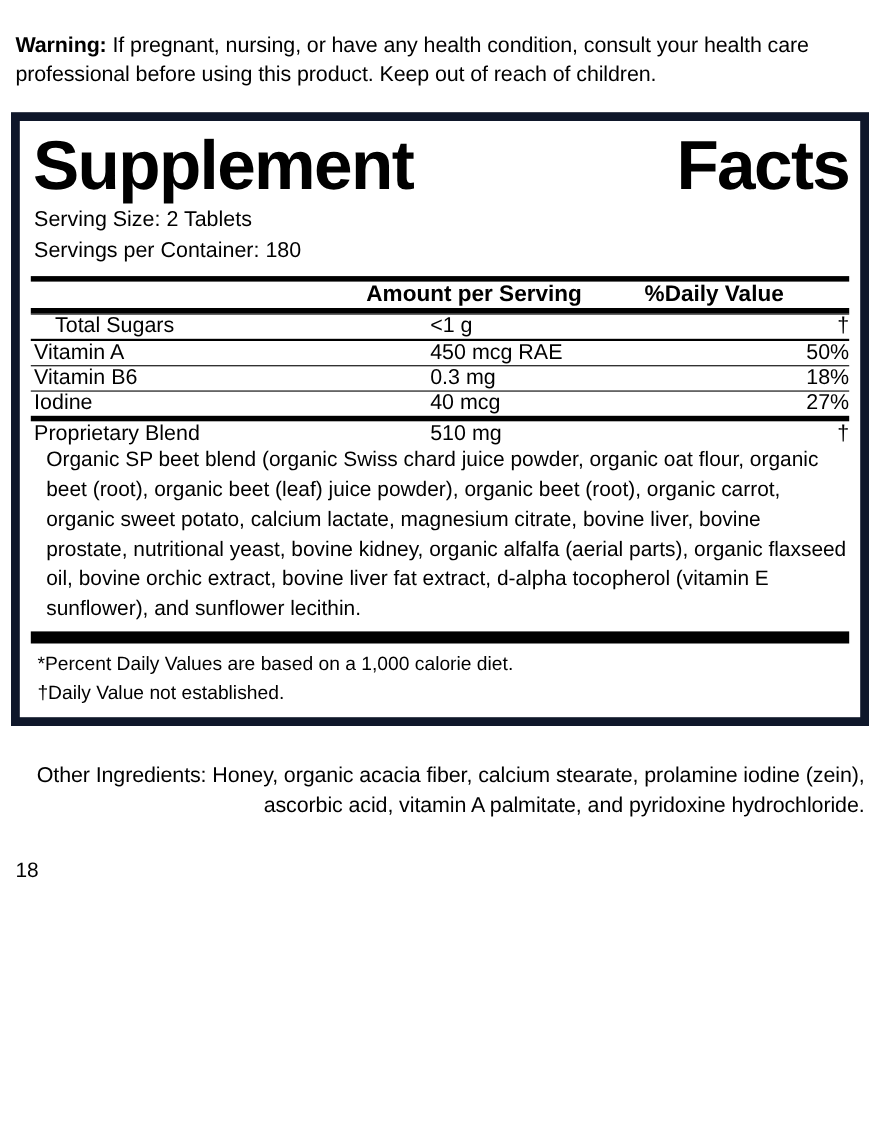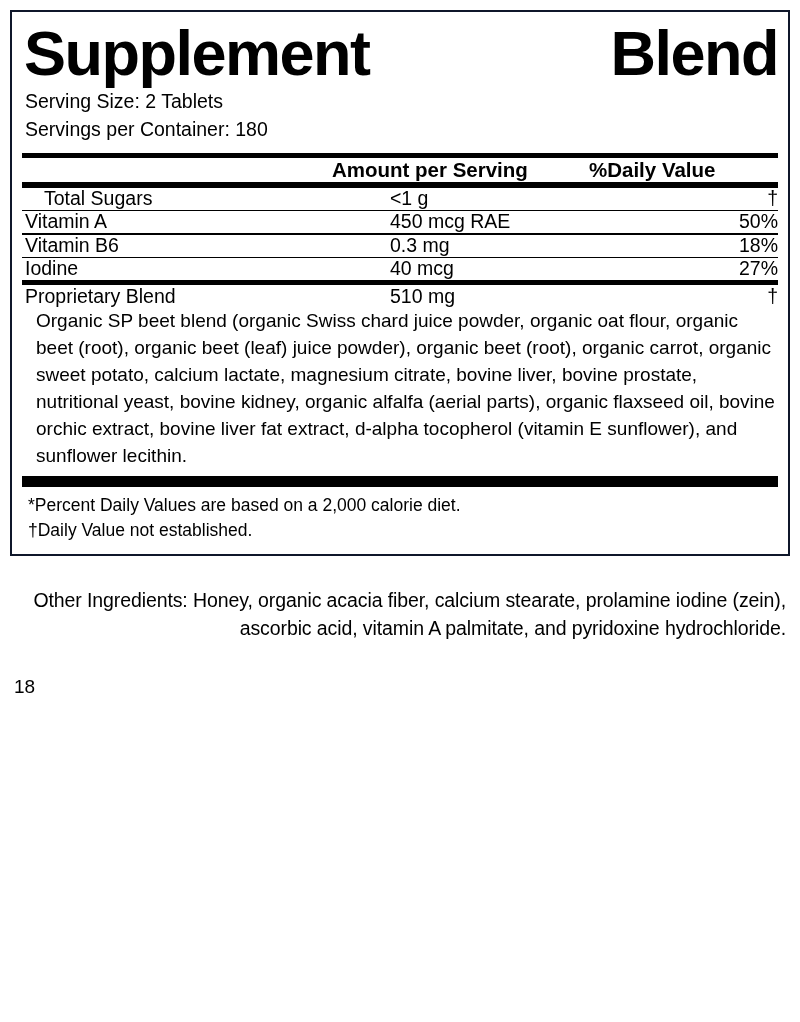--- a/index.html
+++ b/index.html
@@ -28,21 +28,21 @@
     line-height: 1.42;
     padding: 8px 4px 0 4px;
     letter-spacing: -0.1px;
   }
   .warning b {
     font-weight: bold;
   }
 
   
   .panel {
-    border: 2px solid #0f172a;
+    border: 8px solid #0f172a;
     margin-top: 10px;
     padding: 4px 10px 8px 10px;
     box-sizing: border-box;
   }
   .sf-title {
     font-size: 63px;
     font-weight: bold;
     letter-spacing: -1.5px;
     line-height: 1.0;
     padding: 6px 0 2px 2px;
@@ -133,26 +133,27 @@
   .page-num {
     font-size: 19px;
     padding: 14px 4px 0 4px;
   }
 </style>
 </head>
 <body>
 
 <div class="page">
 
+  <p class="warning"><b>Warning:</b><span> If pregnant, nursing, or have any health condition, consult your health care professional before using this product. Keep out of reach of children.</span></p>
 
   <div class="panel">
 
     <div class="sf-title">
       <span class="word">Supplement</span>
-      <span class="word">Blend</span>
+      <span class="word">Facts</span>
     </div>
 
     <div class="serving-line">Serving Size: 2 Tablets</div>
     <div class="serving-line">Servings per Container: 180</div>
 
     <div class="rule rule-med sp-before-head"></div>
 
     <table class="facts">
       <tbody>
           <tr class="head-row">
@@ -220,21 +221,21 @@
         <td class="col-dv">†</td>
       </tr>
     </tbody>
       </table>
 
     <div class="blend-desc">Organic SP beet blend (organic Swiss chard juice powder, organic oat flour, organic beet (root), organic beet (leaf) juice powder), organic beet (root), organic carrot, organic sweet potato, calcium lactate, magnesium citrate, bovine liver, bovine prostate, nutritional yeast, bovine kidney, organic alfalfa (aerial parts), organic flaxseed oil, bovine orchic extract, bovine liver fat extract, d-alpha tocopherol (vitamin E sunflower), and sunflower lecithin.</div>
 
     <div class="rule rule-thick"></div>
 
     <div class="footnotes">
-      <div>*Percent Daily Values are based on a 2,000 calorie diet.</div>
+      <div>*Percent Daily Values are based on a 1,000 calorie diet.</div>
       <div>†Daily Value not established.</div>
     </div>
 
   </div>
 
   <p class="other">Other Ingredients: Honey, organic acacia fiber, calcium stearate, prolamine iodine (zein), ascorbic acid, vitamin A palmitate, and pyridoxine hydrochloride.</p>
 
   <div class="page-num">18</div>
 
 </div>

